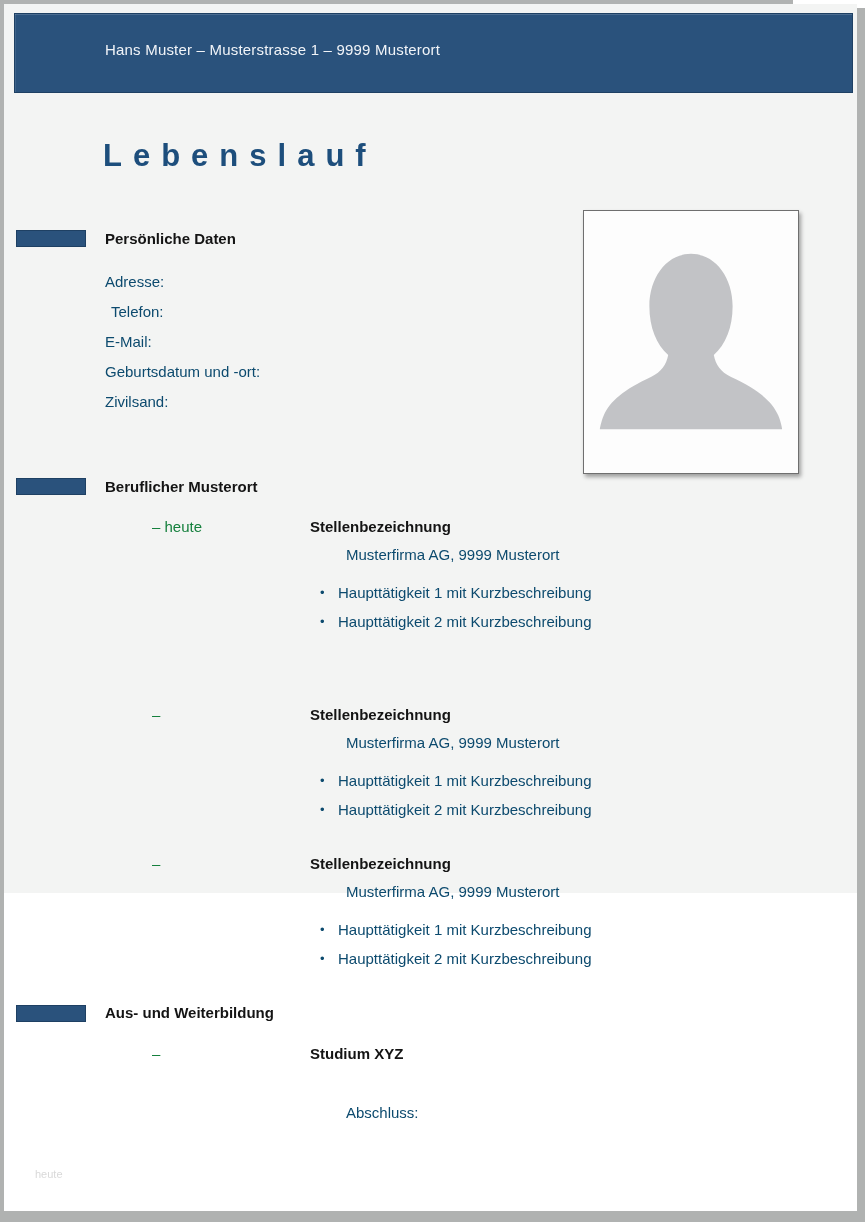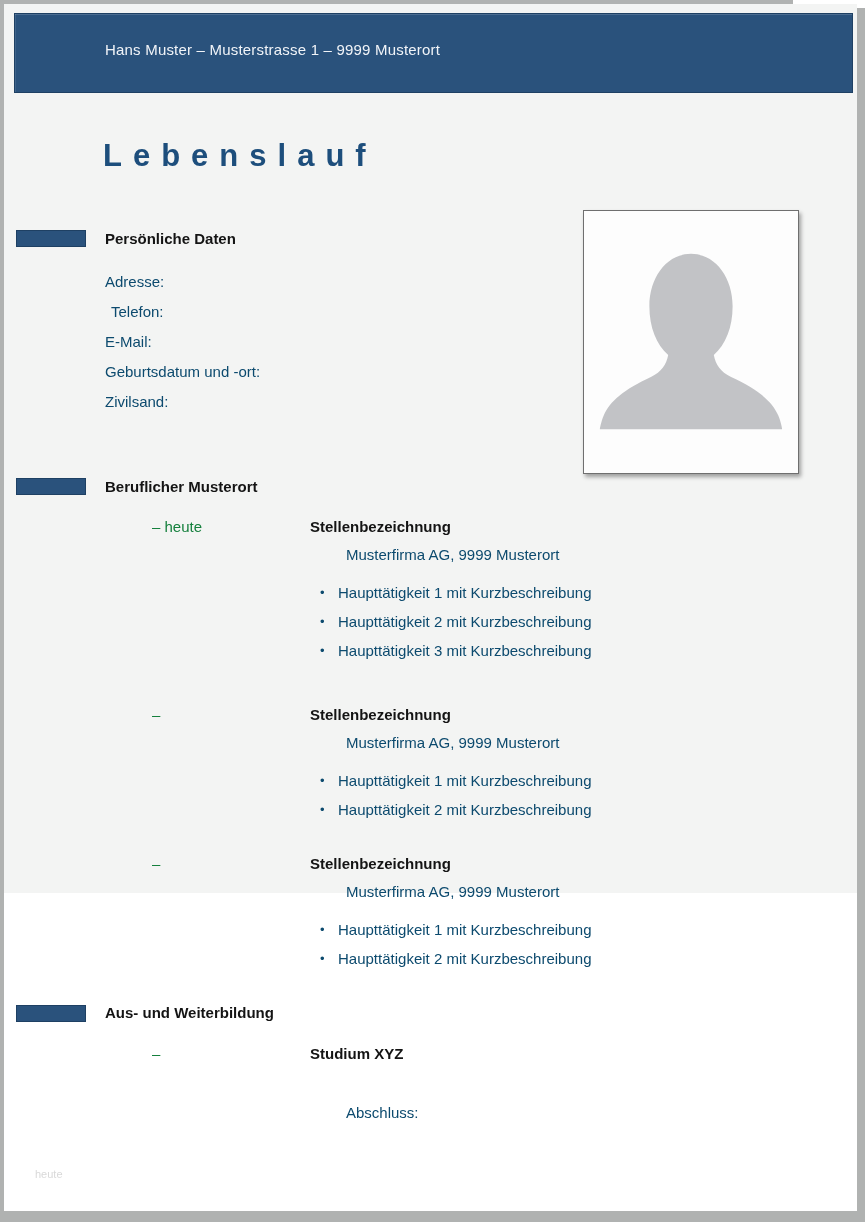--- a/index.html
+++ b/index.html
@@ -81,21 +81,20 @@
 
     <div class="marker" style="top:474px;"></div>
     <div class="sec-heading" style="top:473px;">Beruflicher Musterort</div>
 
     <div class="entry" style="top:513px; height:140px;">
       <div class="txt date" style="top:0;">– heute</div>
       <div class="txt title" style="top:0;">Stellenbezeichnung</div>
       <div class="txt sub" style="top:28px;">Musterfirma AG, 9999 Musterort</div>
       <div class="txt bullet-row" style="top:56px;"><span class="bullet-dot">•</span><span>Haupttätigkeit 1 mit Kurzbeschreibung</span></div>
       <div class="txt bullet-row" style="top:85px;"><span class="bullet-dot">•</span><span>Haupttätigkeit 2 mit Kurzbeschreibung</span></div>
-      <div class="txt bullet-row" style="top:114px;"><span class="bullet-dot">•</span><span>Haupttätigkeit 3 mit Kurzbeschreibung</span></div>
     </div>
 
     <div class="entry" style="top:701px; height:110px;">
       <div class="txt date" style="top:0;">–</div>
       <div class="txt title" style="top:0;">Stellenbezeichnung</div>
       <div class="txt sub" style="top:28px;">Musterfirma AG, 9999 Musterort</div>
       <div class="txt bullet-row" style="top:56px;"><span class="bullet-dot">•</span><span>Haupttätigkeit 1 mit Kurzbeschreibung</span></div>
       <div class="txt bullet-row" style="top:85px;"><span class="bullet-dot">•</span><span>Haupttätigkeit 2 mit Kurzbeschreibung</span></div>
     </div>
 

